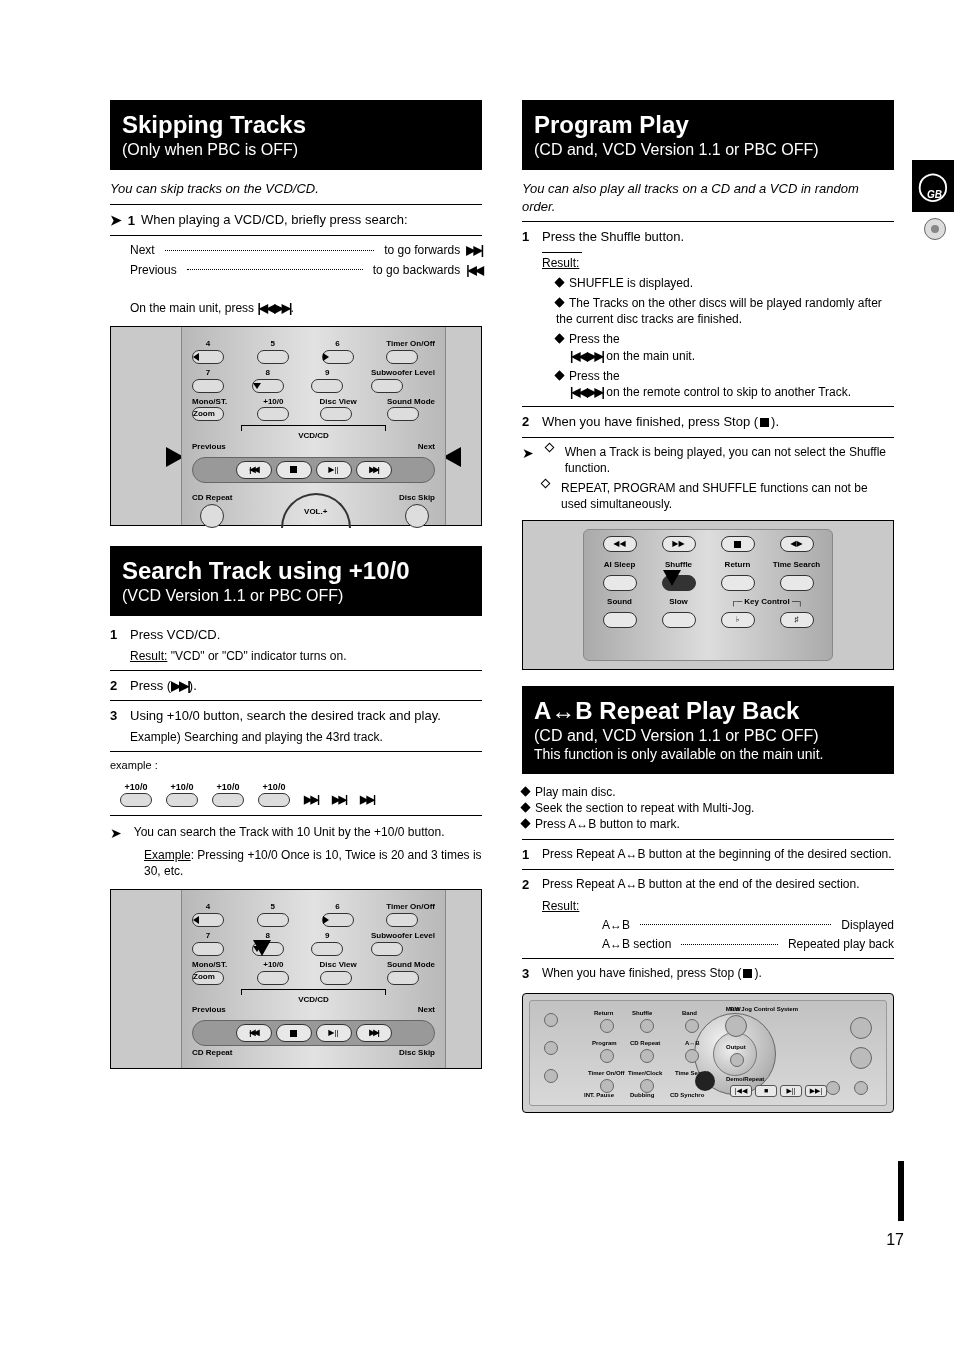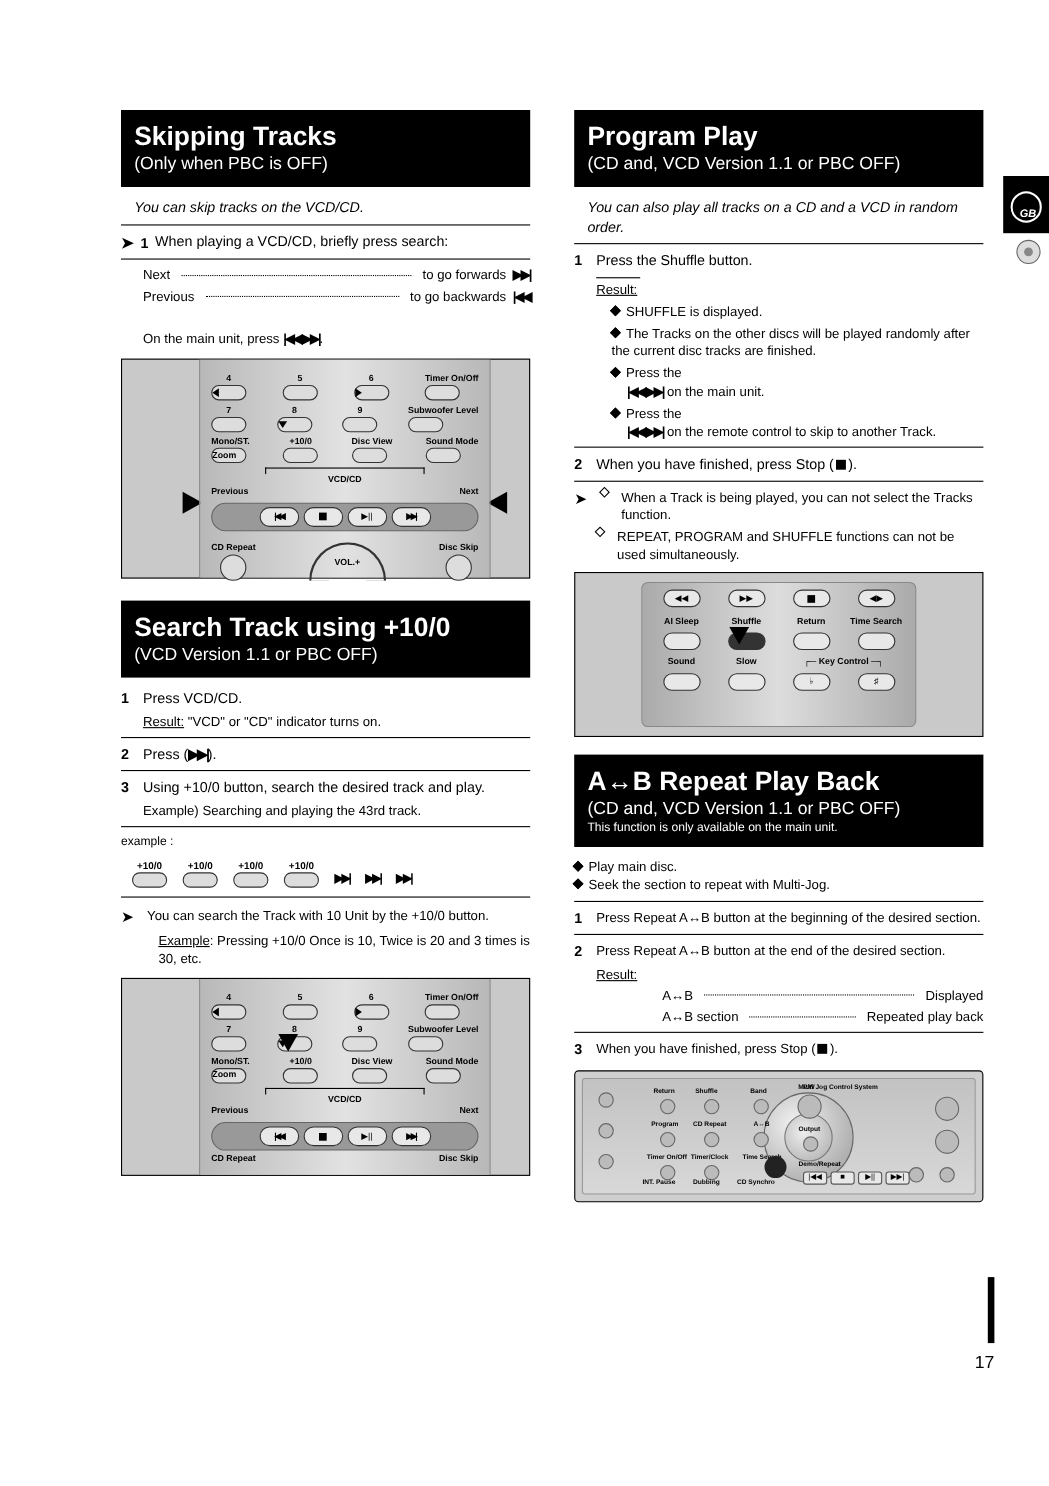--- a/index.html
+++ b/index.html
@@ -19,22 +19,22 @@
   .black-bar {
     background: #000;
     color: #fff;
     padding: 10px 12px;
     font-weight: 700;
     line-height: 1.25;
     margin-bottom: 10px;
   }
   .black-bar .title { font-size: 24px; }
   .black-bar .sub { font-size: 16px; font-weight: 400; }
-  .black-bar .sub2 { font-size: 11px; font-weight: 400; }
-  .intro { font-style: italic; font-size: 13px; margin: 8px 12px 4px; }
+  .black-bar .sub2 { font-size: 14px; font-weight: 400; }
+  .intro { font-style: italic; font-size: 13px; margin: 8px 0 4px; }
   .step-line { display: flex; gap: 6px; margin: 4px 0; }
   .step-num { font-weight: 700; min-width: 14px; }
   .step-text { flex: 1; }
   .hr { border-top: 1px solid #000; margin: 6px 0; }
   .hr-narrow { border-top: 1px solid #000; margin: 6px 0 2px 0; width: 40px; }
   .dotted-row { display: flex; align-items: center; gap: 6px; font-size: 12px; margin: 3px 0 3px 20px; }
   .dots { flex: 1; border-bottom: 1px dotted #000; height: 0; margin: 0 4px; }
   .arrow-marker::before { content: "➤"; margin-right: 6px; font-size: 14px; }
   .dia { display:inline-block; width:7px; height:7px; transform: rotate(45deg); border:1px solid #000; margin-right:6px; vertical-align: 1px; background:#000; }
   .dia-open { background:transparent; }
@@ -475,21 +475,21 @@
     <div class="indent2 small" style="margin-top:4px;"><span class="dia"></span><span>Press the</span><br><span class="skip-ico" style="margin-left:14px;">|◀◀  ▶▶|</span> <span>on the remote control to skip to another Track.</span></div>
     <div class="hr"></div>
     <div class="step-line">
       <span class="step-num">2</span>
       <span class="step-text"><span>When you have finished, press Stop (</span><span class="stop-sq"></span><span>).</span></span>
     </div>
     <div class="hr"></div>
     <div class="step-line">
       <span class="arrow-marker"></span>
       <span class="dia dia-open"></span>
-      <span class="step-text small">When a Track is being played, you can not select the Tracks function.</span>
+      <span class="step-text small">When a Track is being played, you can not select the Shuffle function.</span>
     </div>
     <div class="step-line indent">
       <span class="dia dia-open"></span>
       <span class="step-text small">REPEAT, PROGRAM and SHUFFLE functions can not be used simultaneously.</span>
     </div>
 
     <div class="shuffle-box">
       <div class="shuffle-inner">
         <div class="shuffle-grid">
           <div class="oval">
@@ -537,20 +537,21 @@
     </div>
 
     <div class="black-bar" style="margin-top:16px;">
       <div class="title">A↔B Repeat Play Back</div>
       <div class="sub">(CD and, VCD Version 1.1 or PBC OFF)</div>
       <div class="sub2">This function is only available on the main unit.</div>
     </div>
 
     <div class="small" style="margin-top:6px;"><span class="dia"></span><span>Play main disc.</span></div>
     <div class="small"><span class="dia"></span><span>Seek the section to repeat with Multi-Jog.</span></div>
+    <div class="small"><span class="dia"></span><span>Press A↔B button to mark.</span></div>
     <div class="hr"></div>
     <div class="step-line">
       <span class="step-num">1</span>
       <span class="step-text small">Press Repeat A↔B button at the beginning of the desired section.</span>
     </div>
     <div class="hr"></div>
     <div class="step-line">
       <span class="step-num">2</span>
       <span class="step-text small">Press Repeat A↔B button at the end of the desired section.</span>
     </div>

